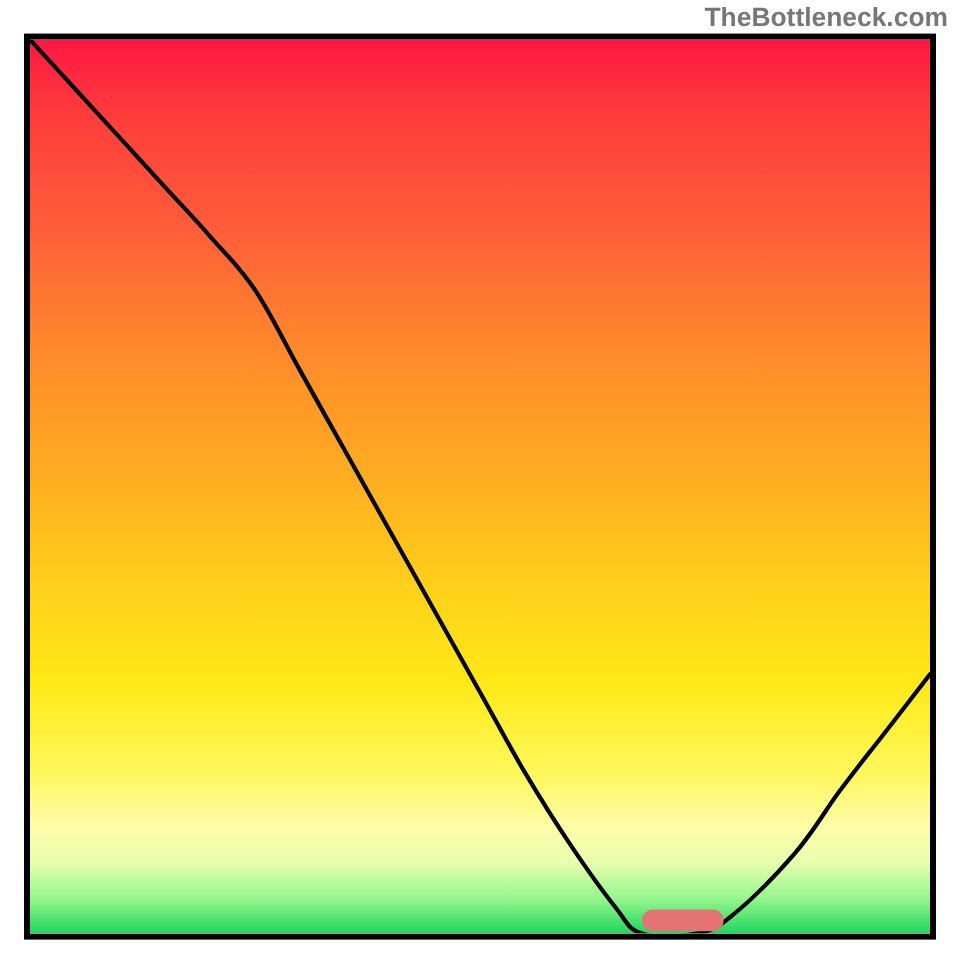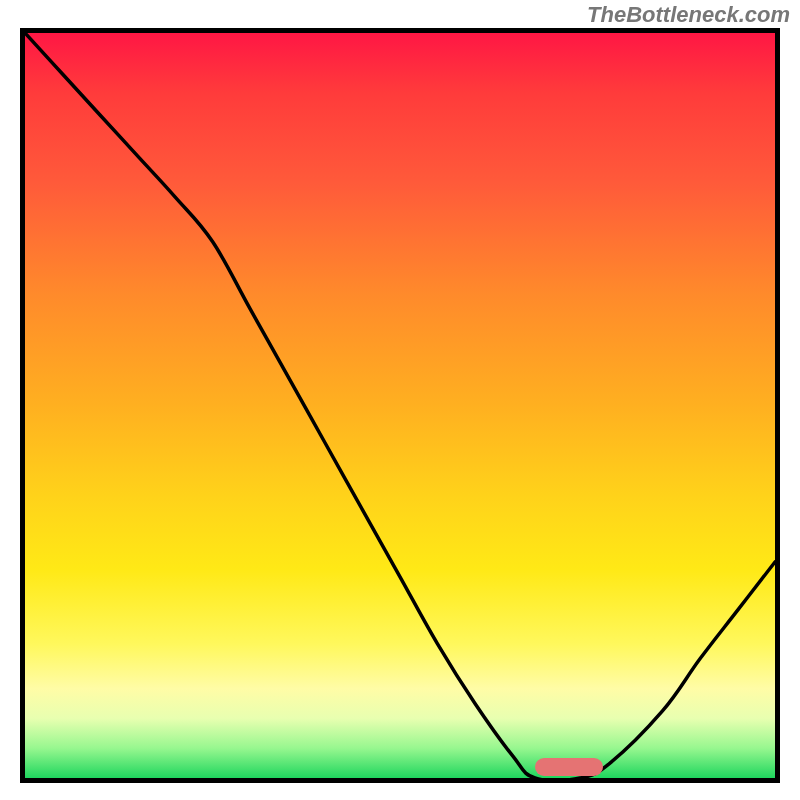--- a/index.html
+++ b/index.html
@@ -8,21 +8,20 @@
     width: 800px;
     height: 800px;
     overflow: hidden;
     background: #ffffff;
     font-family: Arial, Helvetica, sans-serif;
   }
   .root {
     position: relative;
     width: 800px;
     height: 592px;
-    font-style: italic;
   }
   .watermark {
     position: absolute;
     top: 2px;
     right: 10px;
     font-size: 22px;
     font-weight: 600;
     color: #777;
     z-index: 10;
   }

